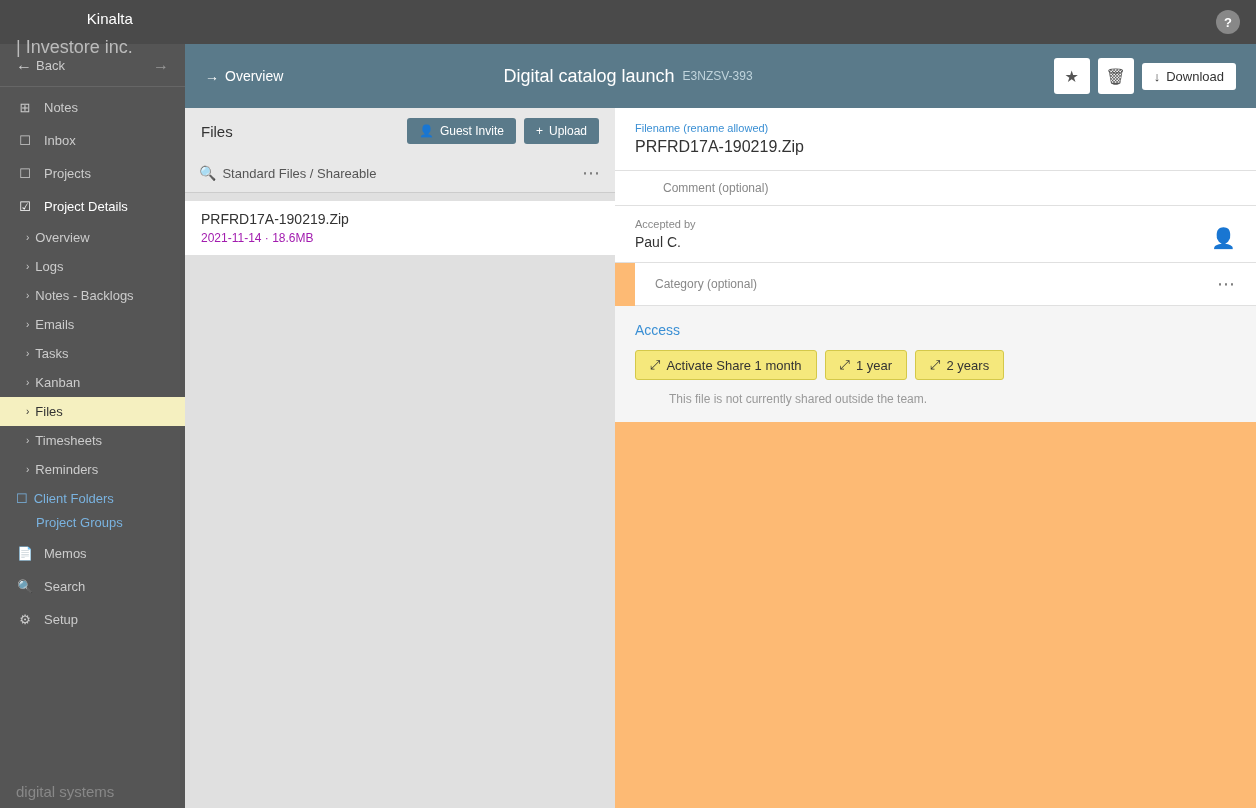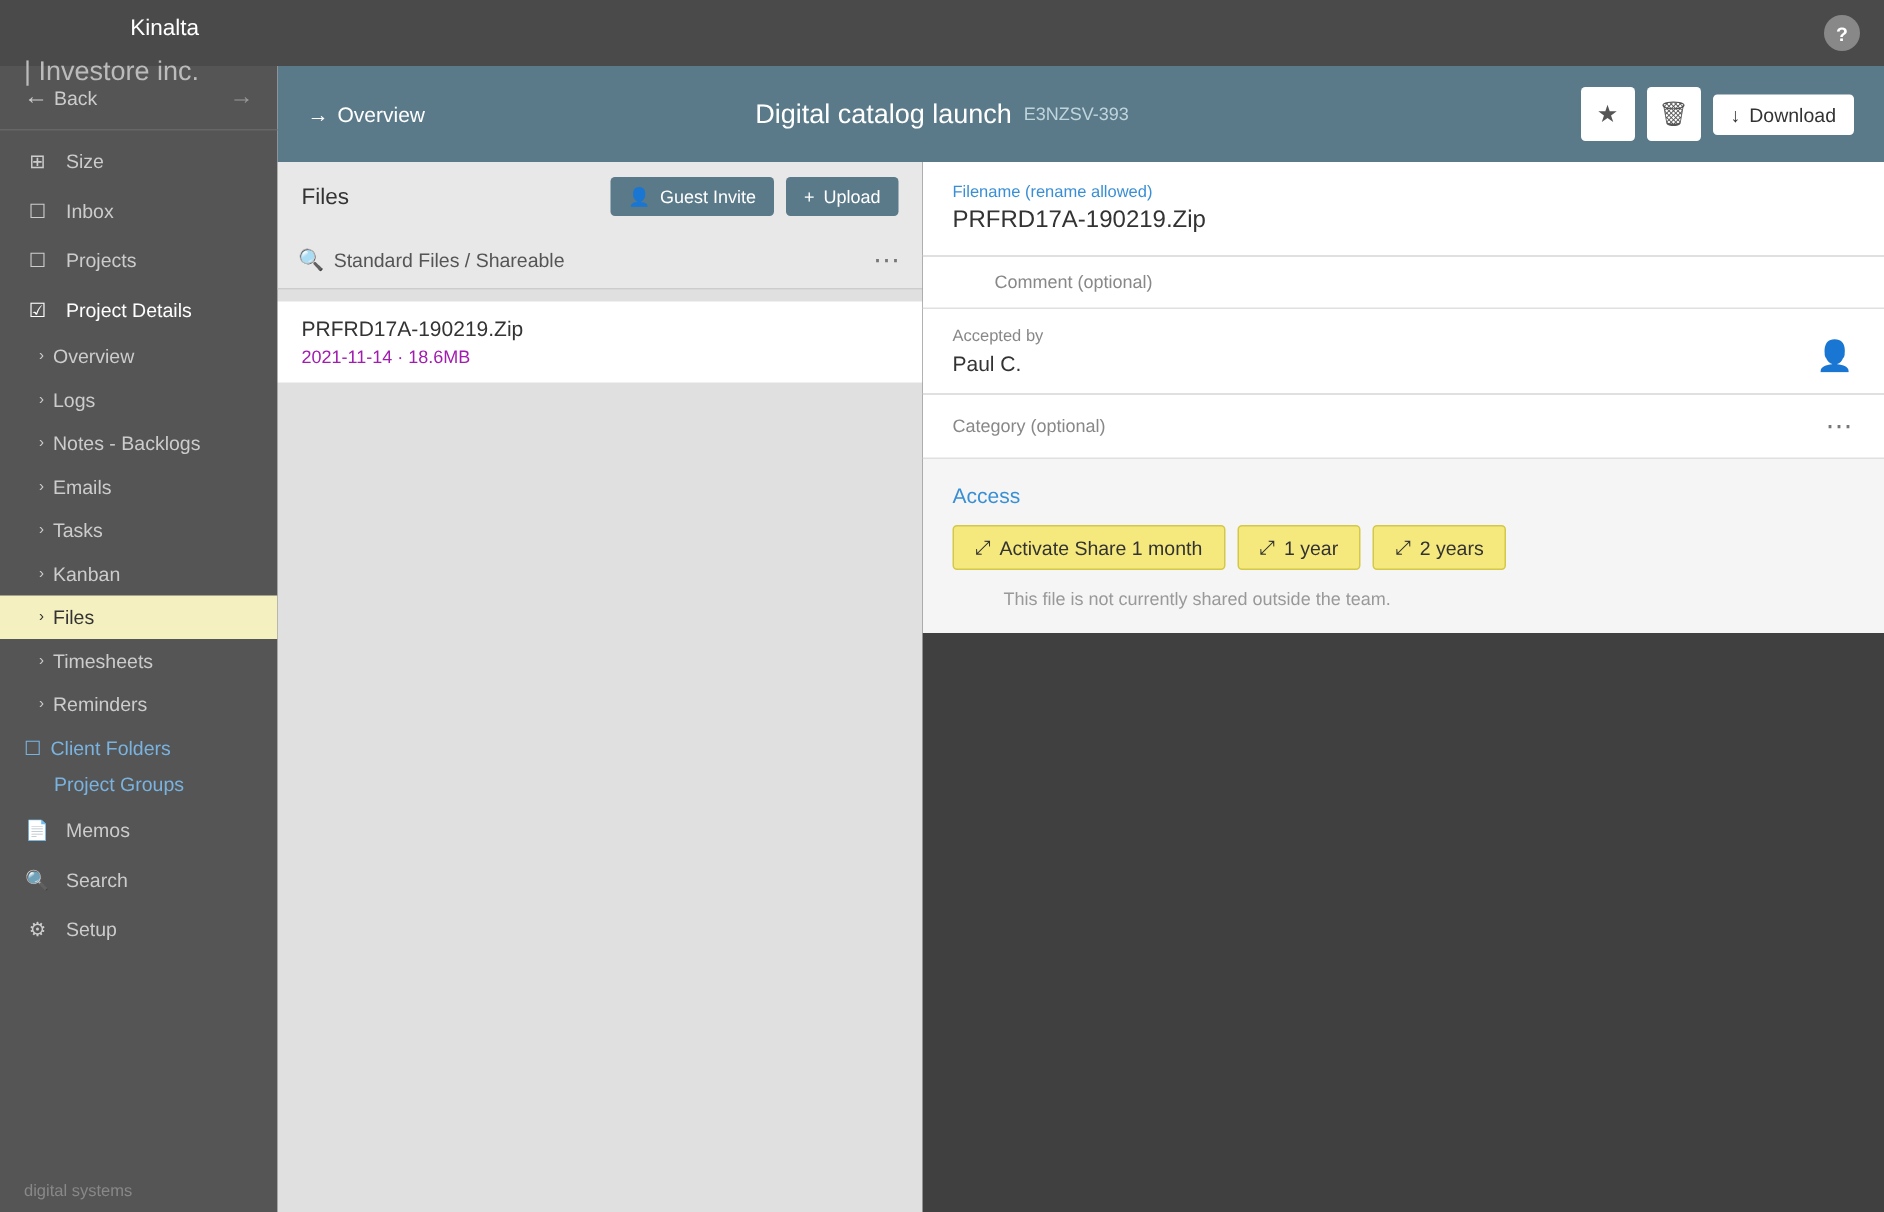--- a/index.html
+++ b/index.html
@@ -79,21 +79,21 @@
       font-size: 13px;
     }
 
     .sidebar-bottom-item {
       display: flex; align-items: center; gap: 10px;
       padding: 9px 16px;
       cursor: pointer;
       color: #ccc;
       font-size: 13px;
     }
-    .sidebar-footer { padding: 8px 16px; font-size: 11px; color: #888; }
+    .sidebar-footer { padding: 8px 16px; font-size: 15px; color: #888; }
 
     
     .content-area { flex: 1; display: flex; flex-direction: column; overflow: hidden; }
 
     
     .project-header {
       background: #5a7a8a;
       padding: 14px 20px;
       display: flex;
       align-items: center;
@@ -162,21 +162,21 @@
     .file-item {
       padding: 10px 16px;
       cursor: pointer;
       background: #fff;
       margin: 0;
     }
     .file-name { font-size: 14px; color: #333; margin-bottom: 4px; }
     .file-meta { font-size: 12px; color: #a21caf; }
 
     
-    .detail-panel { flex: 1; background: #404040; padding: 0; overflow-y: auto; }
+    .detail-panel { flex: 1; background: #fdba74; padding: 0; overflow-y: auto; }
 
     .detail-filename-section {
       background: #fff;
       padding: 14px 20px;
       border-bottom: 1px solid #e0e0e0;
     }
     .detail-label { font-size: 11px; color: #3a8fd4; margin-bottom: 4px; }
     .detail-filename { font-size: 16px; color: #333; }
 
     .detail-comment-section {
@@ -199,21 +199,21 @@
     .detail-meta-cell:last-child { border-right: none; }
     .detail-meta-label { font-size: 11px; color: #888; margin-bottom: 4px; }
     .detail-meta-value { font-size: 14px; color: #333; }
     .accepted-by-cell { display: flex; align-items: flex-end; justify-content: space-between; }
     .person-icon { font-size: 20px; color: #888; }
 
     .detail-category-section {
       background: #fff;
       padding: 10px 20px;
       border-bottom: 1px solid #e0e0e0;
-      display: flex; align-items: center; justify-content: space-between;
+      display: flex; align-items: center; justify-content: space-between; margin-left: 20px;
     }
     .detail-category-label { font-size: 12px; color: #888; }
 
     .detail-access-section { padding: 16px 20px; background: #f5f5f5; }
     .access-title { font-size: 14px; color: #3a8fd4; margin-bottom: 12px; }
     .access-buttons { display: flex; gap: 8px; margin-bottom: 12px; }
     .access-btn {
       display: flex; align-items: center; gap: 6px;
       background: #f5e87c; border: 1px solid #d4c84a;
       border-radius: 3px; padding: 6px 14px;
@@ -246,21 +246,21 @@
       <div class="nav-back-btn">
         <span class="nav-arrow">←</span>
         <span>Back</span>
       </div>
       <span style="margin-left:auto; color:#999;">→</span>
     </div>
 
     <div class="sidebar-items">
       <div class="sidebar-item">
         <span class="sidebar-item-icon">⊞</span>
-        <span>Size</span>
+        <span>Notes</span>
       </div>
       <div class="sidebar-item">
         <span class="sidebar-item-icon">☐</span>
         <span>Inbox</span>
       </div>
       <div class="sidebar-item">
         <span class="sidebar-item-icon">☐</span>
         <span>Projects</span>
       </div>
       <div class="sidebar-item" style="color:#fff;">

